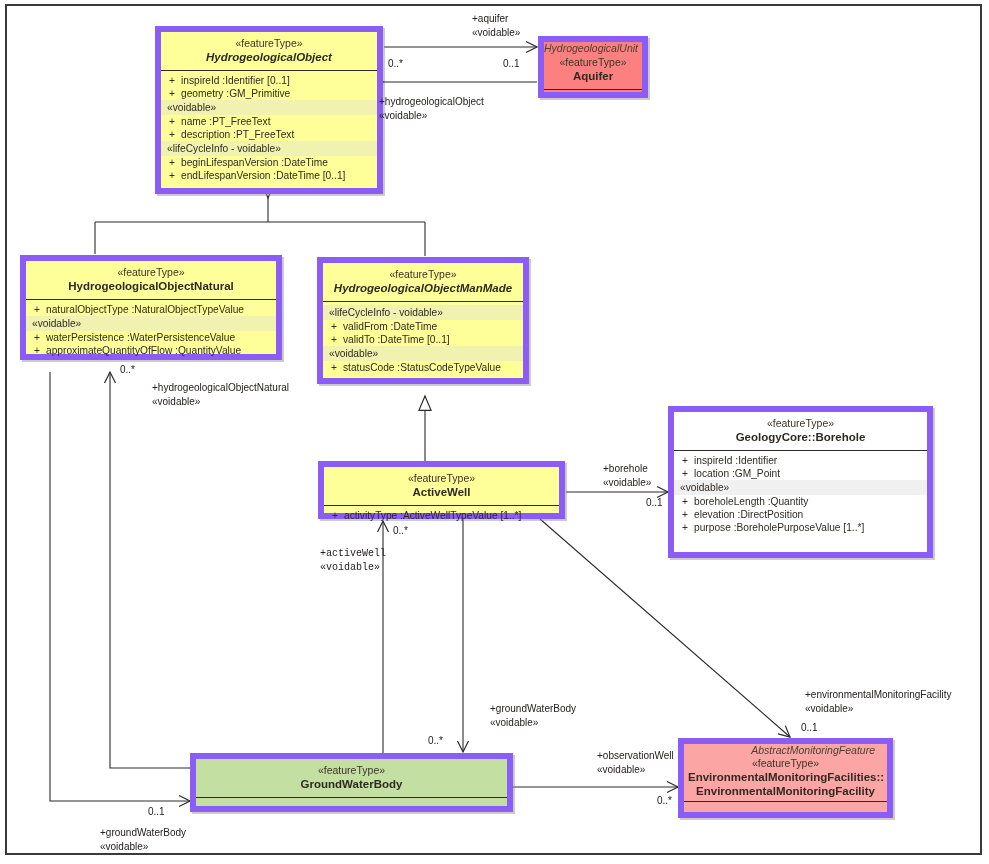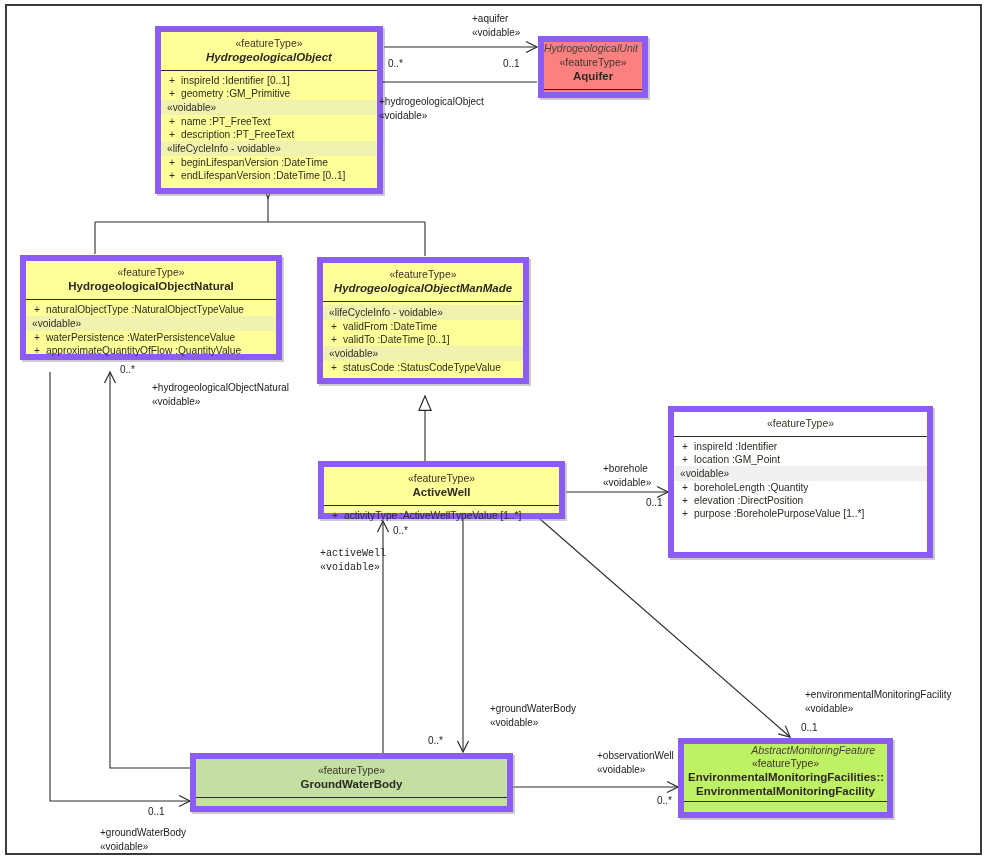--- a/index.html
+++ b/index.html
@@ -23,21 +23,21 @@
   .cname{font-size:11.5px;font-weight:bold;color:#2e2a22;}
   .cname.abs{font-style:italic;font-weight:bold;}
   .pkgline{font-size:10.5px;font-style:italic;color:#4a3f33;text-align:right;padding-right:12px;}
   .attr{font-size:10.2px;color:#2f2a22;padding:1px 4px 1px 8px;white-space:nowrap;}
   .attr .vis{display:inline-block;width:12px;}
   .grp{font-size:10.2px;color:#2f2a22;padding:2px 4px 2px 6px;white-space:nowrap;}
   .yellow{background:#ffff99;}
   .yellow .grp{background:#f2f2b0;}
   .red{background:#fd8080;}
   .green{background:#c3dfa2;}
-  .orange{background:#bef264;}
+  .orange{background:#fca5a5;}
   .white{background:#ffffff;}
   .white .grp{background:#f0f0f0;}
   .lbl{position:absolute;font-size:10px;color:#262020;line-height:1.35;white-space:nowrap;}
   .mult{position:absolute;font-size:10px;color:#262020;white-space:nowrap;}
 </style>
 </head>
 <body>
 
 <div id="canvas">
   <div class="frame"></div>
@@ -149,20 +149,21 @@
     </div>
     <div class="sep"></div>
     <div class="cmp">
       <div class="attr"><span class="vis">+</span><span>activityType  :ActiveWellTypeValue [1..*]</span></div>
     </div>
   </div>
 
   <div class="cls white" style="left:668px;top:406px;width:265px;height:152px;">
     <div class="hdr">
       <div class="stereo">«featureType»</div>
+      <div class="cname">GeologyCore::Borehole</div>
     </div>
     <div class="sep"></div>
     <div class="cmp">
       <div class="attr"><span class="vis">+</span><span>inspireId  :Identifier</span></div>
       <div class="attr"><span class="vis">+</span><span>location  :GM_Point</span></div>
       <div class="grp">«voidable»</div>
       <div class="attr"><span class="vis">+</span><span>boreholeLength  :Quantity</span></div>
       <div class="attr"><span class="vis">+</span><span>elevation  :DirectPosition</span></div>
       <div class="attr"><span class="vis">+</span><span>purpose  :BoreholePurposeValue [1..*]</span></div>
     </div>

